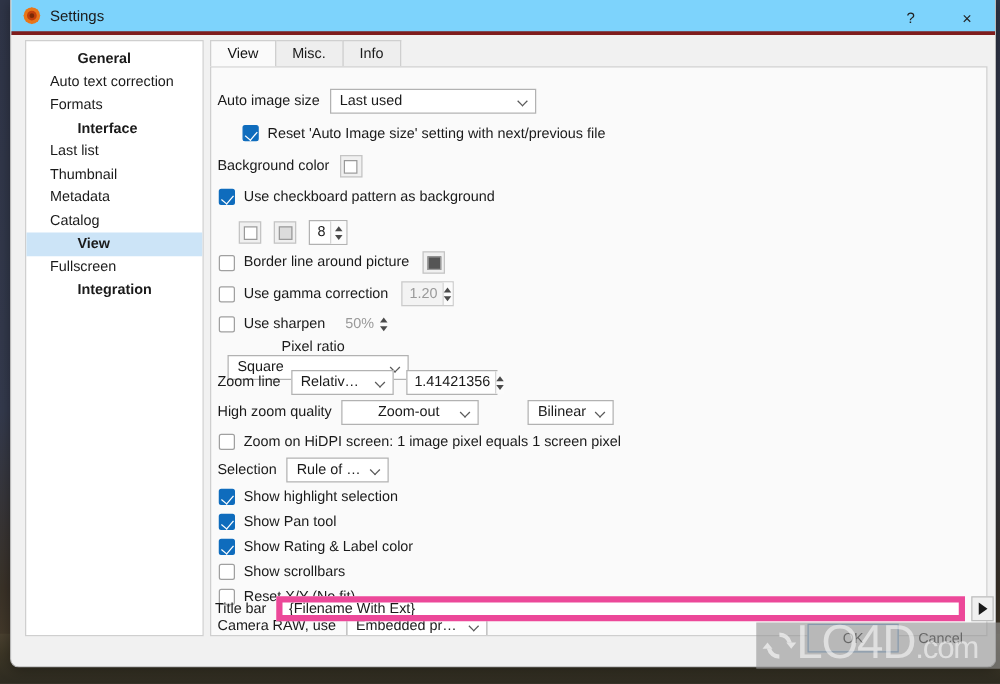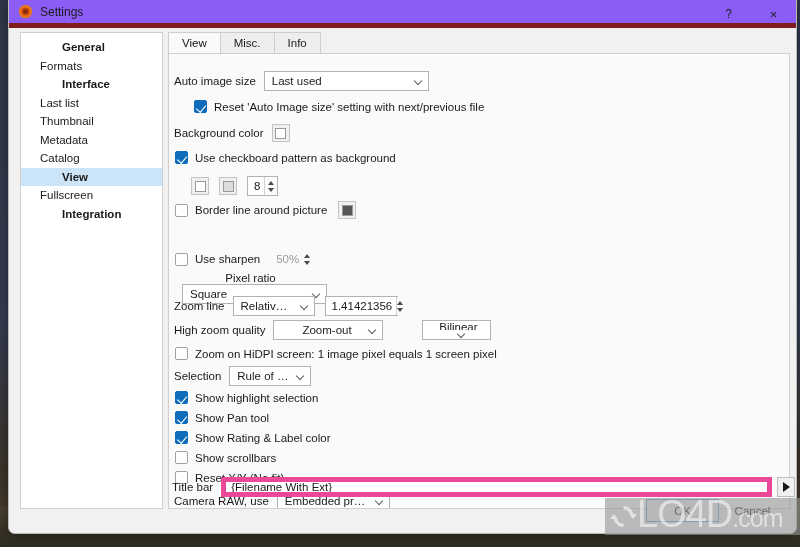--- a/index.html
+++ b/index.html
@@ -26,23 +26,23 @@
     position:absolute; left:8px; top:0px; width:789px; height:534px;
     background:#f1f1f1;
     border:1px solid #b9b9b9;
     border-top:none;
     border-radius:0 0 7px 7px;
     box-shadow:0 2px 10px rgba(0,0,0,.35);
     overflow:hidden;
   }
   
   #titlebar {
-    height:28px; background:#8b5cf6;
+    height:28px; background:#7dd3fc;
     display:flex; align-items:center;
-    border-bottom:5px solid #7f1d1d;
+    border-bottom:3px solid #7f1d1d;
     position:relative;
   }
   .title-left { display:flex; align-items:center; gap:7px; padding-left:9px; }
   .app-icon { width:15px; height:15px; position:relative; }
   .app-icon svg { display:block; }
   .title-text { font-size:12px; color:#1b1b1b; }
   .win-btns { position:absolute; right:0; top:0; height:28px; display:flex; }
   .win-btn {
     width:45px; height:28px; display:flex; align-items:center; justify-content:center;
     font-size:13px; color:#222; cursor:default;
@@ -218,20 +218,21 @@
     <div class="win-btns">
       <div class="win-btn help">?</div>
       <div class="win-btn close">×</div>
     </div>
   </div>
 
   <div id="wbody">
 
     <div id="sidebar">
       <div class="nav-item top">General</div>
+      <div class="nav-item sub">Auto text correction</div>
       <div class="nav-item sub">Formats</div>
       <div class="nav-item top">Interface</div>
       <div class="nav-item sub">Last list</div>
       <div class="nav-item sub">Thumbnail</div>
       <div class="nav-item sub">Metadata</div>
       <div class="nav-item sub">Catalog</div>
       <div class="nav-item top selected">View</div>
       <div class="nav-item sub">Fullscreen</div>
       <div class="nav-item top">Integration</div>
     </div>
@@ -290,20 +291,33 @@
         <div class="row" style="left:6px; top:147px;">
           <div class="cb">
             <span class="box"></span>
             <span class="lbl">Border line around picture</span>
           </div>
           <div class="swbtn" style="margin-left:11px;">
             <span class="sw" style="background:#555555"></span>
           </div>
         </div>
 
+        <div class="row" style="left:6px; top:171px;">
+          <div class="cb">
+            <span class="box"></span>
+            <span class="lbl">Use gamma correction</span>
+          </div>
+          <div class="spin dim" style="width:42px; margin-left:10px;">
+            <span class="sv">1.20</span>
+            <span class="btns">
+              <i class="ar up"></i>
+              <i class="ar dn"></i>
+            </span>
+          </div>
+        </div>
 
         <div class="row" style="left:6px; top:195px;">
           <div class="cb">
             <span class="box"></span>
             <span class="lbl">Use sharpen</span>
           </div>
           <div class="spin dim" style="width:40px; margin-left:10px; border:none; background:transparent;">
             <span class="sv dim" style="color:#9a9a9a;">50%</span>
             <span class="btns" style="border:none;background:transparent;">
               <i class="ar up"></i>
@@ -334,21 +348,21 @@
             </span>
           </div>
         </div>
 
         <div class="row" style="left:5px; top:266px;align-items:center;">
           <span class="lbl">High zoom quality</span>
           <div class="combo" style="width:110px; margin-left:8px;padding-left:28px;">
             <span class="cv">Zoom-out</span>
             <span class="chev"></span>
           </div>
-          <div class="combo" style="width:69px; margin-left:39px;flex-direction:column;">
+          <div class="combo" style="width:69px; margin-left:39px;">
             <span class="cv">Bilinear</span>
             <span class="chev"></span>
           </div>
         </div>
 
         <div class="row cb" style="left:6px; top:293px;">
           <span class="box"></span>
           <span class="lbl">Zoom on HiDPI screen: 1 image pixel equals 1 screen pixel</span>
         </div>
 

